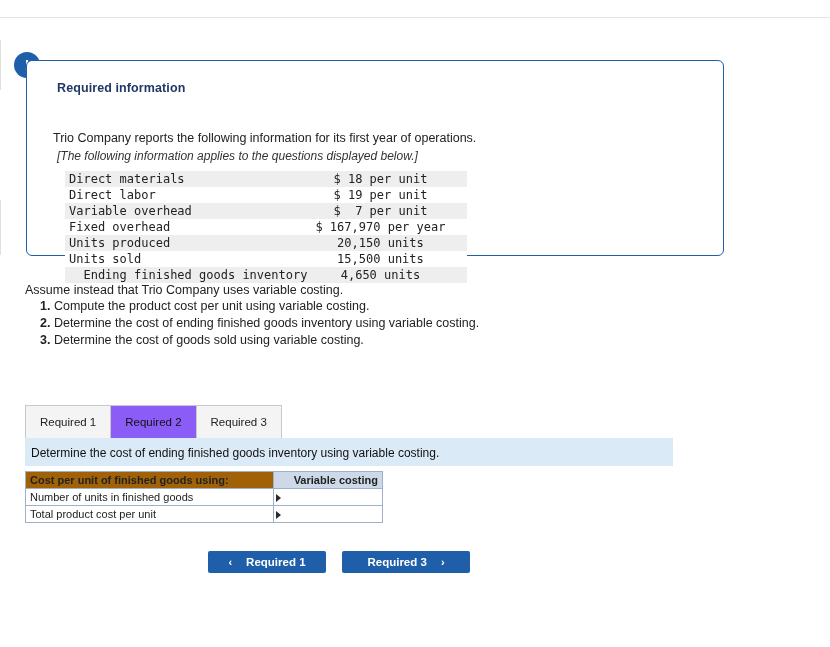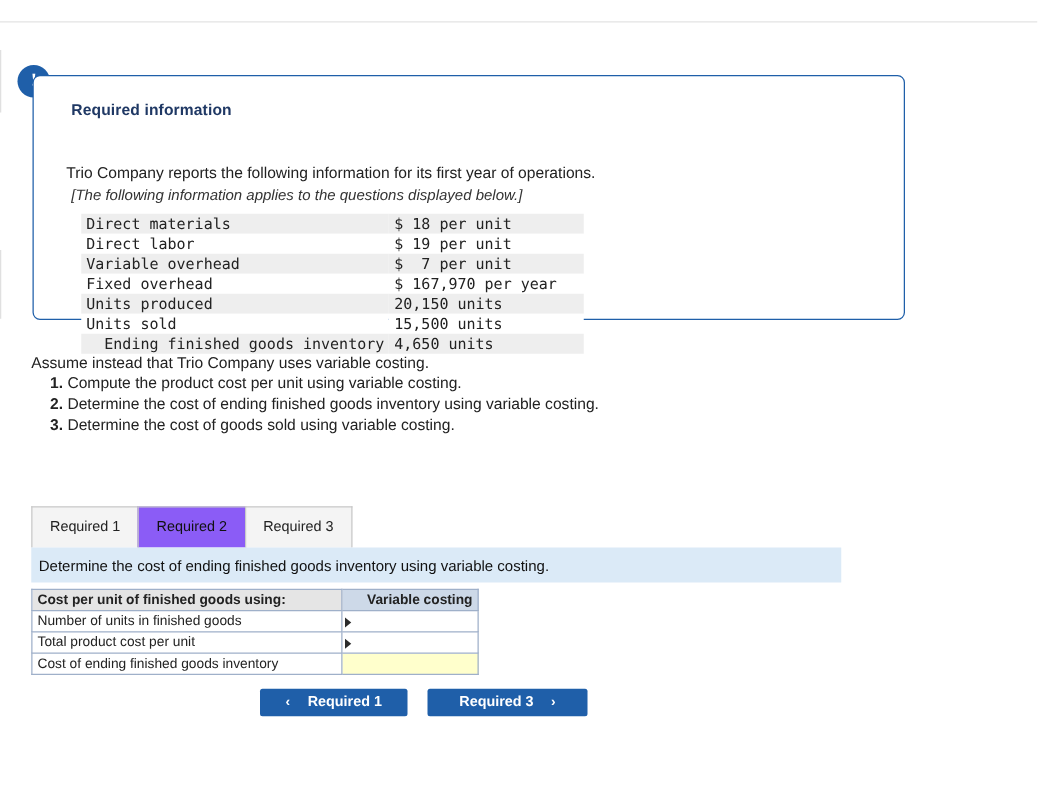--- a/index.html
+++ b/index.html
@@ -103,21 +103,21 @@
     font-size: 12px;
     color: #222;
   }
   .striped td {
     padding: 1px 4px 1px 4px;
     white-space: pre;
   }
   .striped tr:nth-child(odd) { background: #eeeeee; }
   .striped tr:nth-child(even) { background: #ffffff; }
   .striped td.lbl { text-align: left; }
-  .striped td.val { text-align: left; padding-right: 22px; }
+  .striped td.val { text-align: center; padding-right: 22px; }
   
   .assume {
     position: absolute;
     left: 25px;
     top: 271px;
     font-size: 12.5px;
     margin-top: 12px;
   }
   .reqlist {
     position: absolute;
@@ -198,21 +198,21 @@
     color: #222;
   }
   .ans-table td, .ans-table th {
     border: 1px solid #9fb0c9;
     height: 17px;
     padding: 0 4px;
     box-sizing: border-box;
   }
   .ans-table th.head-left {
     width: 248px;
-    background: #e5e5e5;
+    background: #a16207;
     text-align: left;
     font-weight: bold;
     font-size: 11px;
   }
   .ans-table th.head-right {
     width: 109px;
     background: #cdd9e8;
     text-align: right;
     font-weight: bold;
     font-size: 11px;
@@ -349,26 +349,20 @@
         <td class="inputcell">
           <input class="cell-input" type="text" value="" style="">
         </td>
       </tr>
       <tr>
         <td class="rowlabel">Total product cost per unit</td>
         <td class="inputcell">
           <input class="cell-input" type="text" value="" style="">
         </td>
       </tr>
-      <tr>
-        <td class="rowlabel">Cost of ending finished goods inventory</td>
-        <td class="inputcell highlight">
-          <input class="cell-input" type="text" value="" style="">
-        </td>
-      </tr>
     </tbody>
   </table>
 
   <div class="caret" style="left:276px; top:494px;"></div>
   <div class="caret" style="left:276px; top:511px;"></div>
 
   <button class="btn btn-prev">
     <span class="arrow">‹</span>
     <span>Required 1</span>
   </button>

